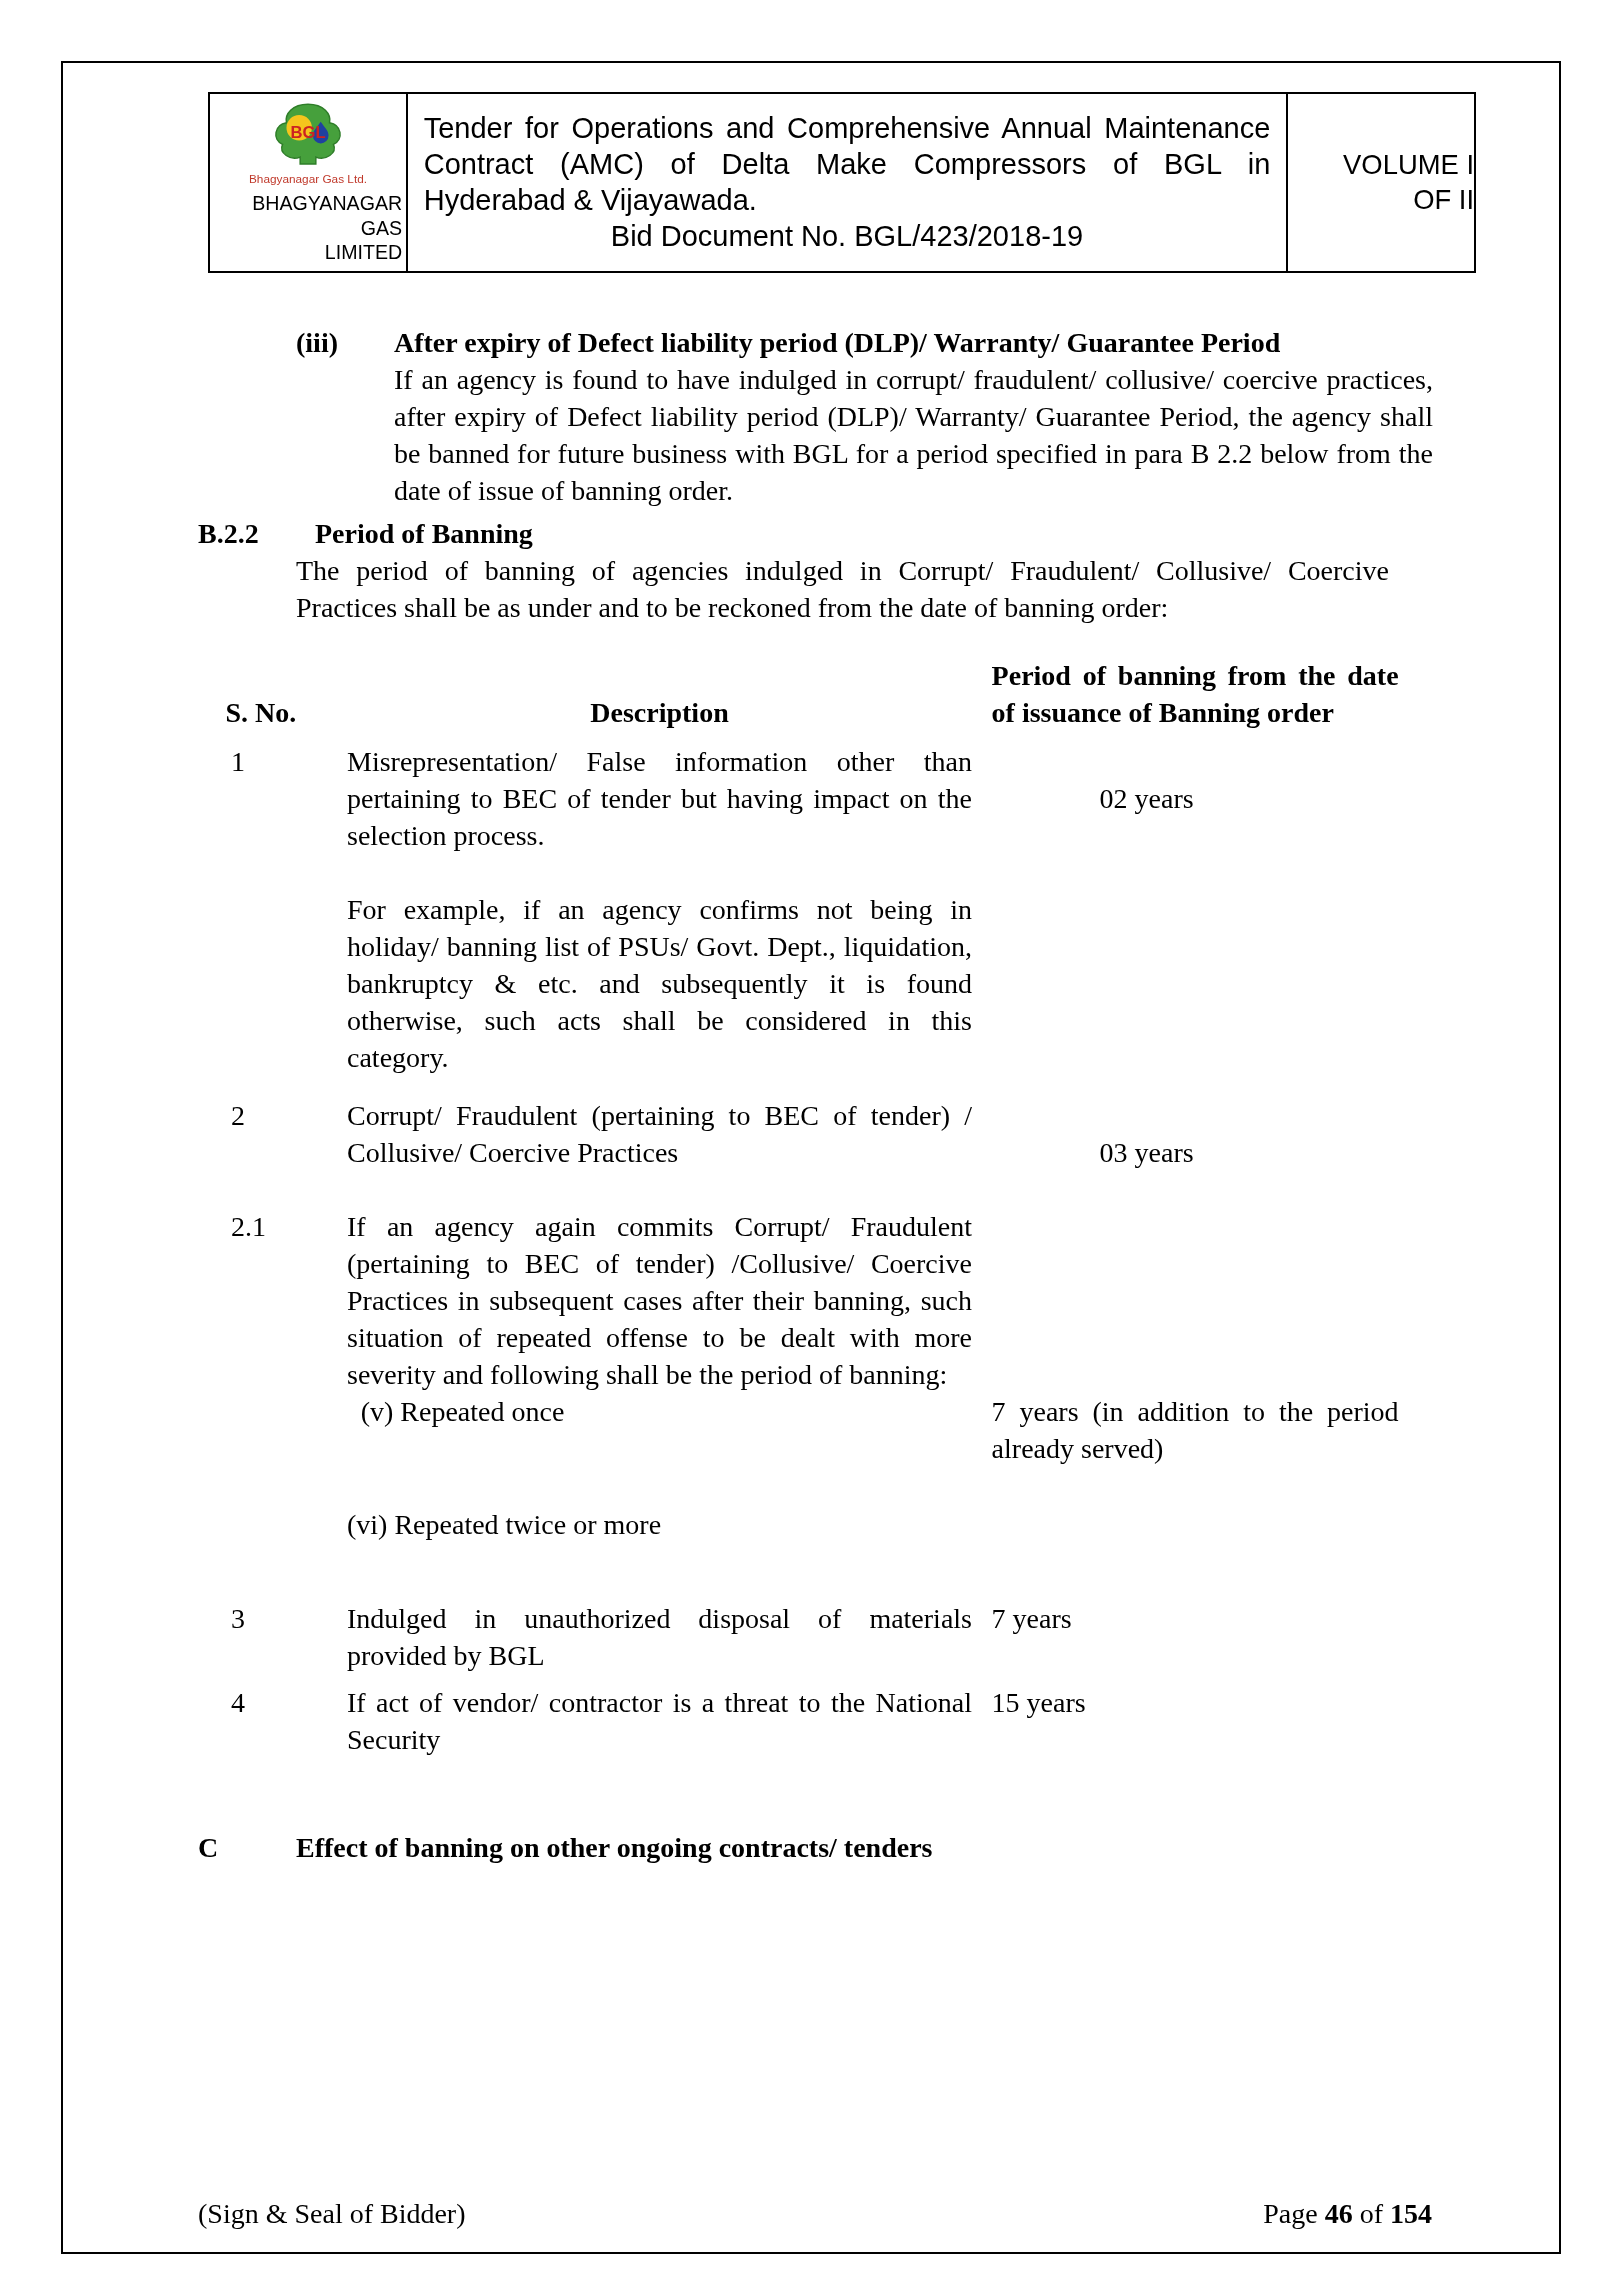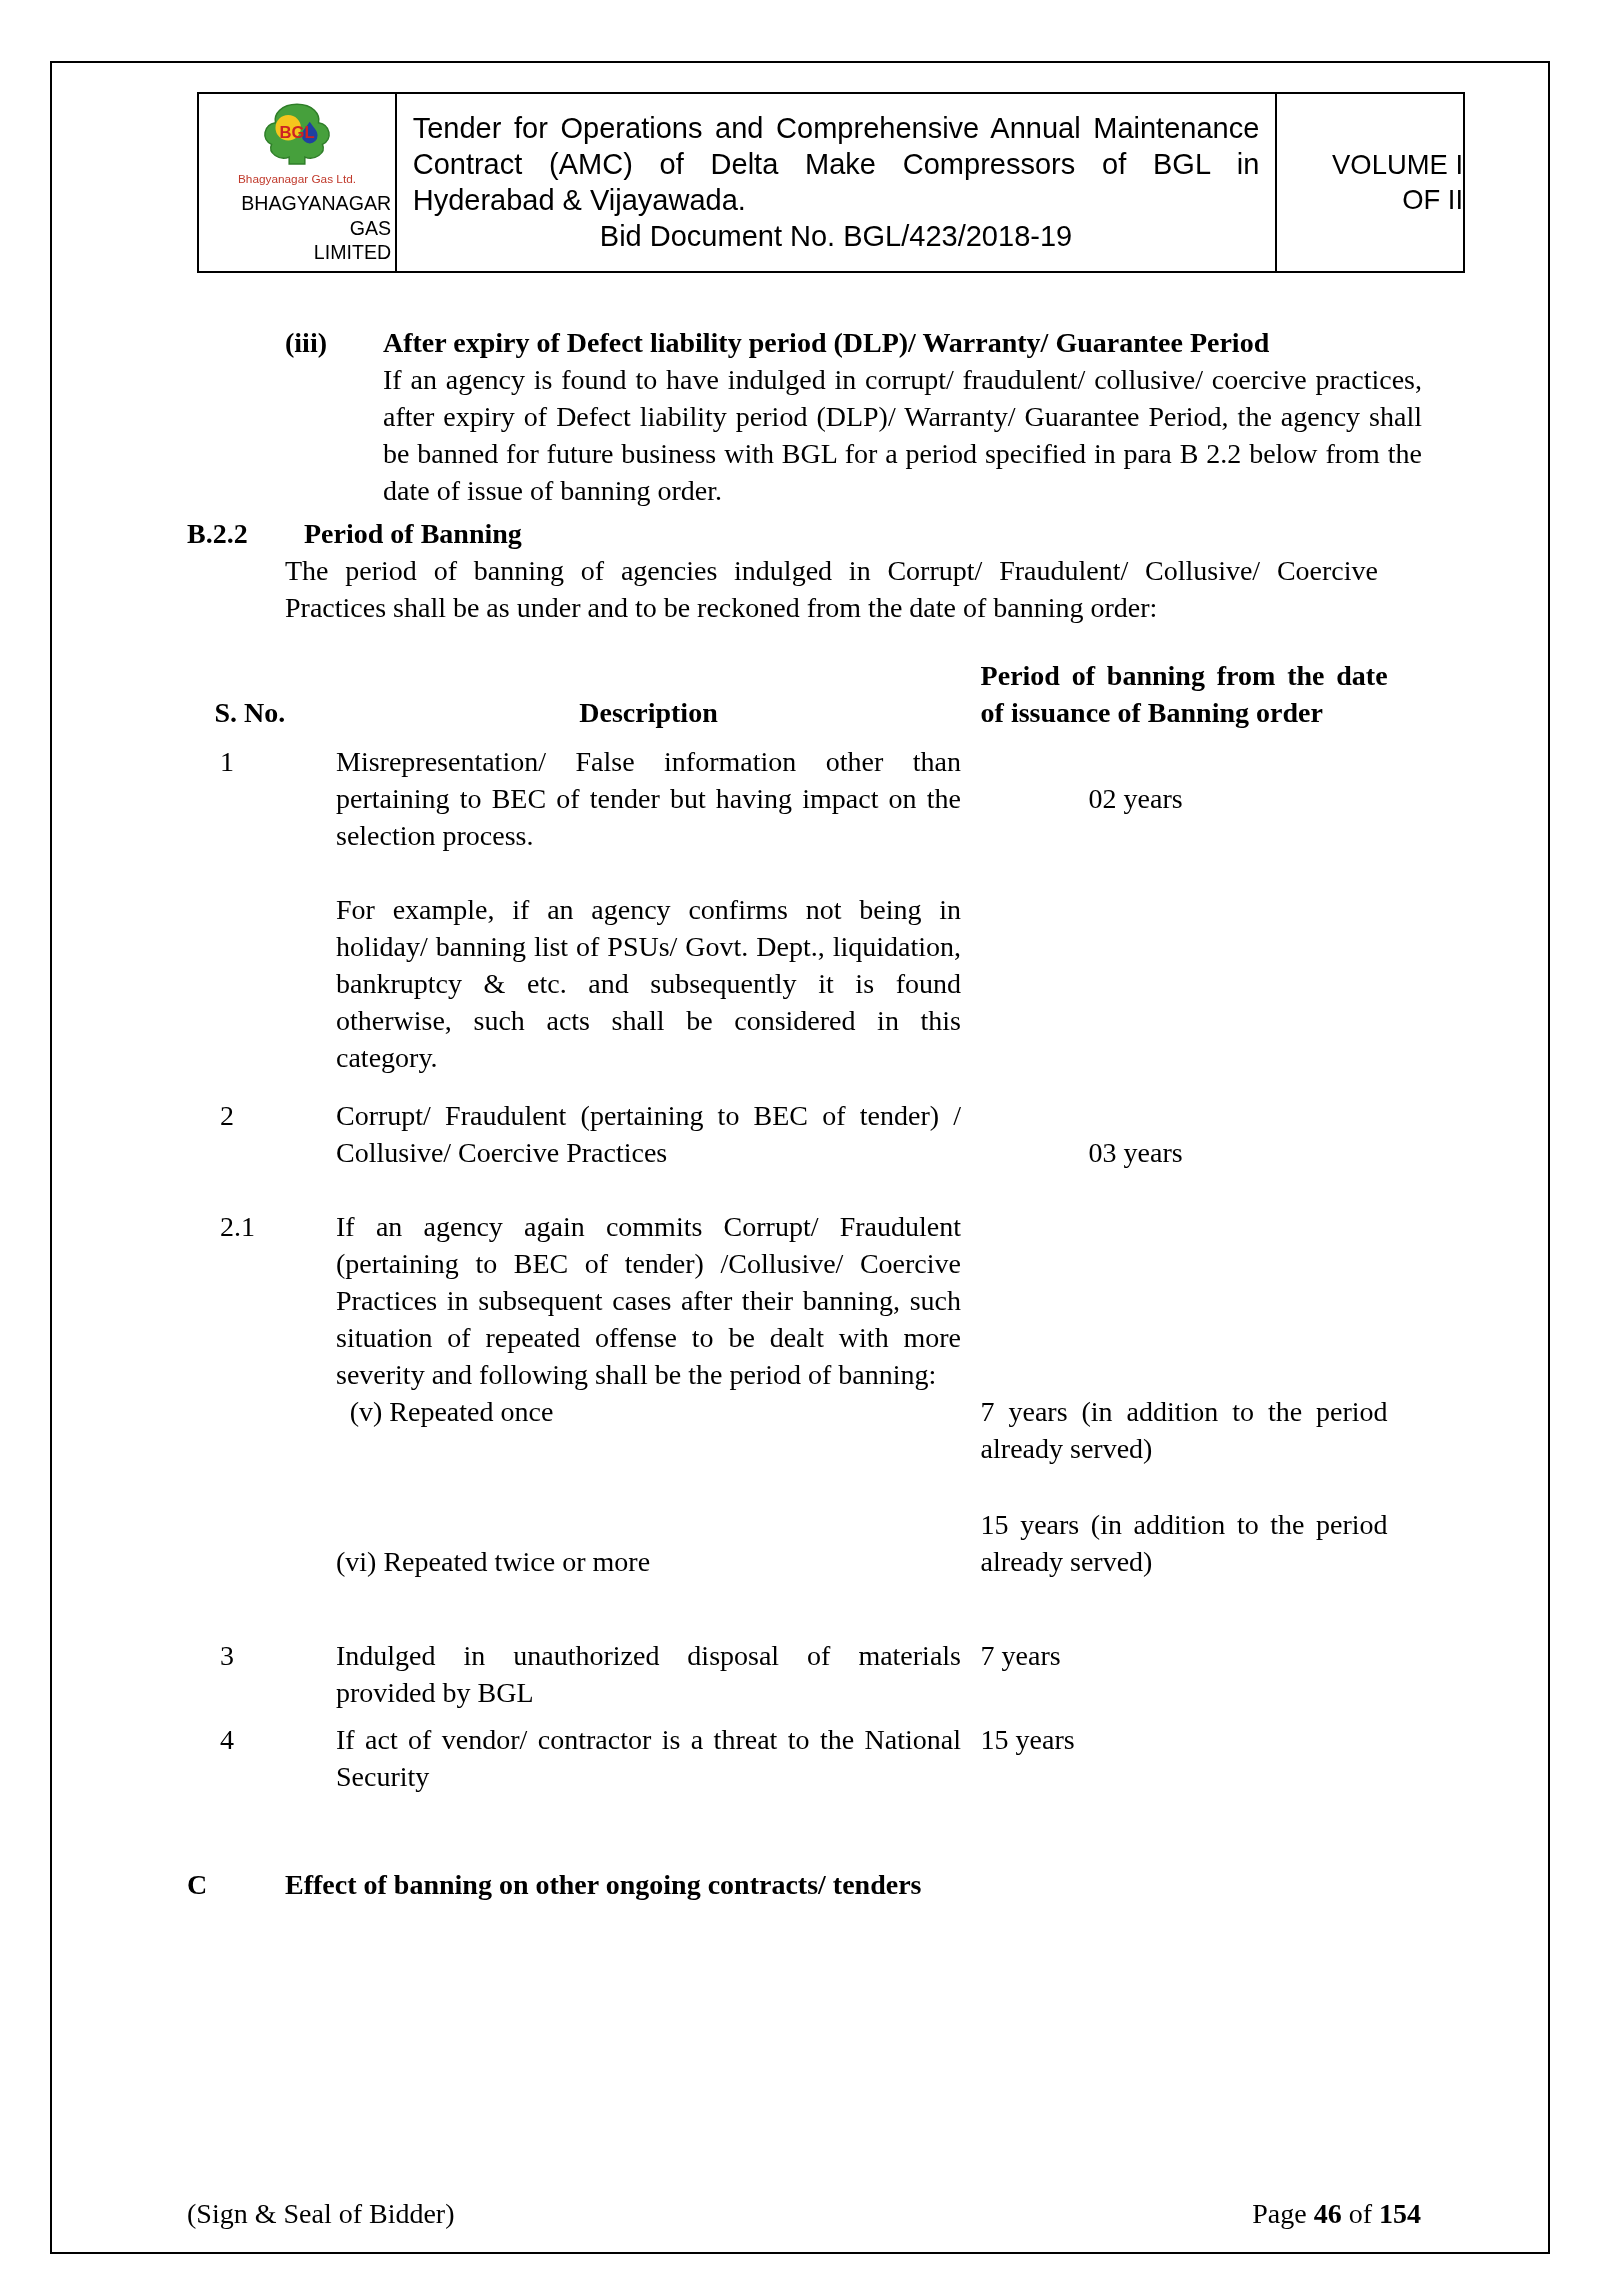--- a/index.html
+++ b/index.html
@@ -2,21 +2,21 @@
 <html><head>
 <meta charset="utf-8">
 <style>
   * { margin:0; padding:0; box-sizing:border-box; }
   body {
     width:1621px; height:2292px; position:relative;
     background:#ffffff; color:#000;
     font-family:"Liberation Serif", serif;
   }
   .page-frame {
-    position:absolute; left:50px; top:61px; width:1500px; height:2193px;
+    position:absolute; left:61px; top:61px; width:1500px; height:2193px;
     border:2px solid #000; background:#fff;
   }
 
   
   .header-table {
     border-collapse:collapse; table-layout:fixed;
     margin:29px 0 0 145px; width:1266px;
     font-family:"Liberation Sans", sans-serif;
   }
   .header-table td { border:2.9px solid #000; vertical-align:middle; }
@@ -155,21 +155,20 @@
       <div class="t-row row-2-1">
         <div class="cell-sno">2.1</div>
         <div class="row21-body">
           <p class="desc-width">If an agency again commits Corrupt/ Fraudulent (pertaining to BEC of tender) /Collusive/ Coercive Practices in subsequent cases after their banning, such situation of repeated offense to be dealt with more severity and following shall be the period of banning:</p>
           <div class="sub-row">
             <div class="sub-label sub-label-v">(v)  Repeated once</div>
             <div class="sub-period">7 years (in addition to the period already served)</div>
           </div>
           <div class="sub-row sub-row-vi">
             <div class="sub-label">(vi) Repeated twice or more</div>
-            <div class="sub-period">15 years (in addition to the period already served)</div>
           </div>
         </div>
       </div>
 
       <div class="t-row row-3">
         <div class="cell-sno">3</div>
         <div class="cell-desc">Indulged in unauthorized disposal of materials provided by BGL</div>
         <div class="cell-period">7 years</div>
       </div>
 

